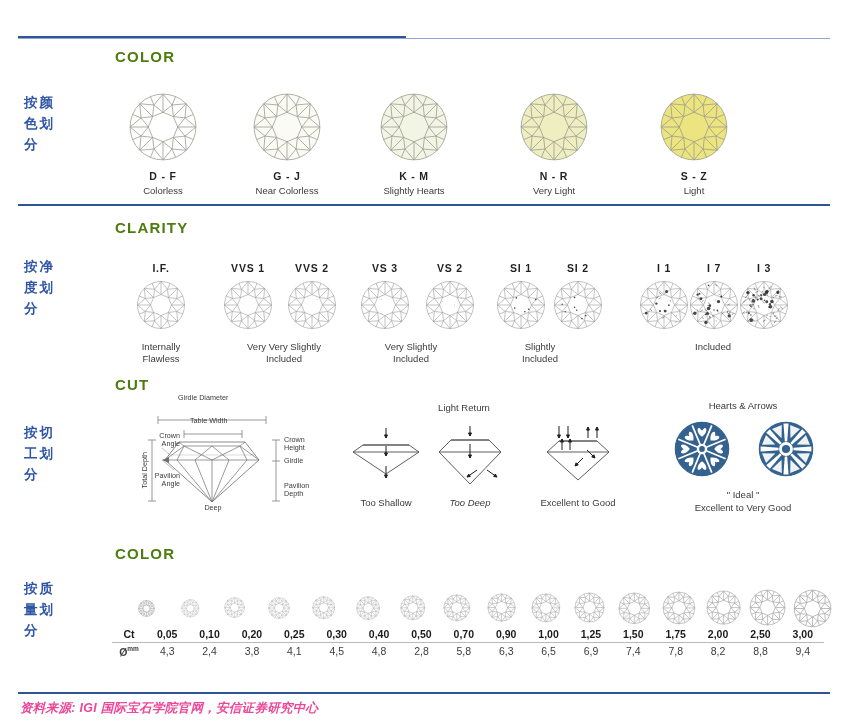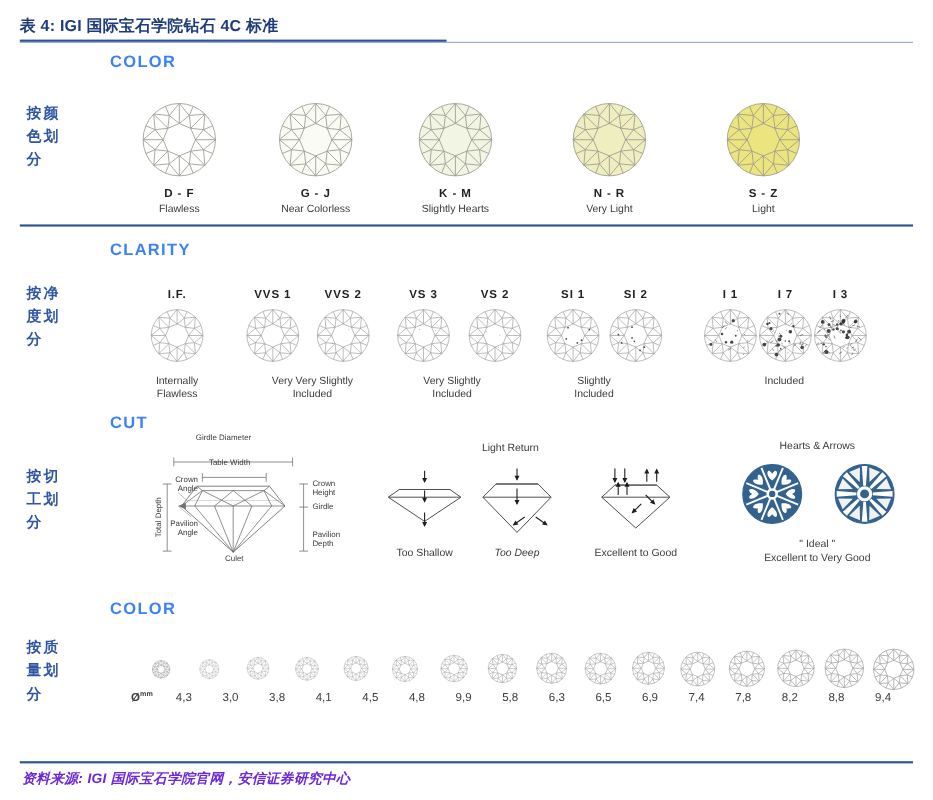--- a/index.html
+++ b/index.html
@@ -32,25 +32,25 @@
     background: #2f5597;
   }
   #title-rule {
     position: absolute; left: 0; top: 24px; width: 812px; height: 1px;
     background: #8fa7cf;
   }
 
   
   .section-label {
     position: absolute;
-    left: 100px;
+    left: 115px;
     font-size: 15px;
     font-weight: bold;
     letter-spacing: 1.2px;
-    color: #3b82f6;
+    color: #4d7c0f;
     font-family: "Liberation Sans", sans-serif;
   }
   .row-label {
     position: absolute;
     left: 24px;
     width: 62px;
     font-size: 13.5px;
     font-weight: bold;
     color: #2f55a4;
     line-height: 21px;
@@ -88,21 +88,21 @@
   td.rowhead { text-align: left; width: 34px; font-weight: bold; }
   .mm-sup { font-size: 6.5px; vertical-align: super; }
 
   
   #footer-rule {
     position: absolute; left: 18px; top: 692px; width: 812px; height: 1.5px;
     background: #2f5597;
   }
   #footer-text {
     position: absolute; left: 20px; top: 700px;
-    font-size: 12.5px; color: #6d28d9; font-style: italic;
+    font-size: 12.5px; color: #ec4899; font-style: italic;
     font-weight: bold;
     letter-spacing: .3px;
   }
 
   
   .cut-anno {
     position: absolute; font-size: 7.2px; color: #3a3a3a;
     line-height: 8.4px; text-align: center; white-space: nowrap;
   }
   .cut-anno.vert {
@@ -111,21 +111,20 @@
   .cut-title {
     position: absolute; font-size: 9.5px; color: #3a3a3a;
     text-align: center; white-space: nowrap;
   }
   svg { display: block; overflow: visible; }
 </style>
 </head>
 <body>
 
 <div id="title-bar">
-  <div id="title-text">表 4: IGI 国际宝石学院钻石 4C 标准</div>
   <div id="title-rule"></div>
   <div id="title-underline"></div>
 </div>
 
 <div class="section-label" style="top:48px">COLOR</div>
 <div class="row-label" style="top:92px">按颜<br>色划<br>分</div>
 <div id="color-gems">
     <div class="gem-cell" style="left: 123px; top: 92px; width: 80px;">
       <div style="display: flex; justify-content: center; height: 70px;">
         <svg width="70" height="70" viewBox="0 0 100 100">
@@ -169,21 +168,21 @@
             <line x1="18.58809589461625" y1="36.98876329958695" x2="35.150757595082496" y2="35.1507575950825"></line>
             <polyline points="18.58809589461625,36.98876329958695 16.76598128423226,16.765981284232268 36.98876329958693,18.58809589461626"></polyline>
             <line x1="16.76598128423226" y1="16.765981284232268" x2="35.150757595082496" y2="35.1507575950825"></line>
             <line x1="36.98876329958693" y1="18.58809589461626" x2="32.013878678840754" y2="6.577661971969533"></line>
             <line x1="36.98876329958693" y1="18.58809589461626" x2="35.150757595082496" y2="35.1507575950825"></line>
             <line x1="36.98876329958693" y1="18.58809589461626" x2="50" y2="29"></line>
           </g>
         </svg>
       </div>
       <div class="grade" style="margin-top: 8px;">D - F</div>
-      <div class="caption">Flawless</div>
+      <div class="caption">Colorless</div>
     </div>
     <div class="gem-cell" style="left: 247px; top: 92px; width: 80px;">
       <div style="display: flex; justify-content: center; height: 70px;">
         <svg width="70" height="70" viewBox="0 0 100 100">
           <circle cx="50" cy="50" r="47" fill="#fbfbf5" stroke="#9a9a8e" stroke-width="1.1"></circle>
           <g stroke="#9a9a8e" fill="none" stroke-width="1.1">
             <polygon points="50,29 64.8492424049175,35.1507575950825 71,50 64.8492424049175,64.8492424049175 50,71 35.1507575950825,64.8492424049175 29,50 35.150757595082496,35.1507575950825" fill="#fbfbf5"></polygon>
             <polyline points="36.98876329958693,18.58809589461626 50,3 63.01123670041305,18.588095894616252"></polyline>
             <line x1="50" y1="3" x2="50" y2="29"></line>
             <line x1="63.01123670041305" y1="18.588095894616252" x2="67.98612132115922" y2="6.577661971969526"></line>
@@ -1118,21 +1117,21 @@
     <polygon points="30,62 37,59 37,65" fill="#6f6f6f"></polygon>
   </svg>
   <div class="cut-anno" style="left:46px;top:-4px">Girdle Diameter</div>
   <div class="cut-anno" style="left:58px;top:19px">Table Width</div>
   <div class="cut-anno" style="left:14px;top:34px;text-align:right;width:34px;white-space:normal">Crown Angle</div>
   <div class="cut-anno" style="left:152px;top:38px;text-align:left;width:40px;white-space:normal">Crown Height</div>
   <div class="cut-anno" style="left:152px;top:59px;text-align:left">Girdle</div>
   <div class="cut-anno vert" style="left:-14px;top:68px;width:54px">Total Depth</div>
   <div class="cut-anno" style="left:10px;top:74px;text-align:right;width:38px;white-space:normal">Pavilion Angle</div>
   <div class="cut-anno" style="left:152px;top:84px;text-align:left;width:40px;white-space:normal">Pavilion Depth</div>
-  <div class="cut-anno" style="left:64px;top:106px;width:34px">Culet</div>
+  <div class="cut-anno" style="left:64px;top:106px;width:34px">Deep</div>
 </div>
 
 <div class="cut-title" style="left:404px;top:402px;width:120px">Light Return</div>
 <div id="light-return">
     <div class="gem-cell" style="left: 338px; top: 424px; width: 96px;">
       <div style="display: flex; justify-content: center; height: 64px;">
         <svg width="86" height="64" viewBox="0 0 86 64">
           <g stroke="#4d4d4d" fill="none" stroke-width="0.9">
             <polygon points="10,28 20,21 66,21 76,28 43,50"></polygon>
             <line x1="10" y1="28" x2="76" y2="28"></line>
@@ -2089,29 +2088,48 @@
             <line x1="36.98876329958693" y1="18.58809589461626" x2="50" y2="29"></line>
           </g>
         </svg>
       </div>
     </div>
   </div>
 
 <div id="carat-table">
   <table>
     <tbody>
+        <tr class="ct-row">
+          <td class="rowhead">Ct</td>
+          <td>0,05</td>
+          <td>0,10</td>
+          <td>0,20</td>
+          <td>0,25</td>
+          <td>0,30</td>
+          <td>0,40</td>
+          <td>0,50</td>
+          <td>0,70</td>
+          <td>0,90</td>
+          <td>1,00</td>
+          <td>1,25</td>
+          <td>1,50</td>
+          <td>1,75</td>
+          <td>2,00</td>
+          <td>2,50</td>
+          <td>3,00</td>
+        </tr>
     <tr class="mm-row">
           <td class="rowhead"><span>Ø</span><span class="mm-sup">mm</span></td>
           <td>4,3</td>
-          <td>3,0</td>
+          <td>2,4</td>
           <td>3,8</td>
           <td>4,1</td>
           <td>4,5</td>
           <td>4,8</td>
-          <td>9,9</td>
+          <td>2,8</td>
           <td>5,8</td>
           <td>6,3</td>
           <td>6,5</td>
           <td>6,9</td>
           <td>7,4</td>
           <td>7,8</td>
           <td>8,2</td>
           <td>8,8</td>
           <td>9,4</td>
         </tr>

